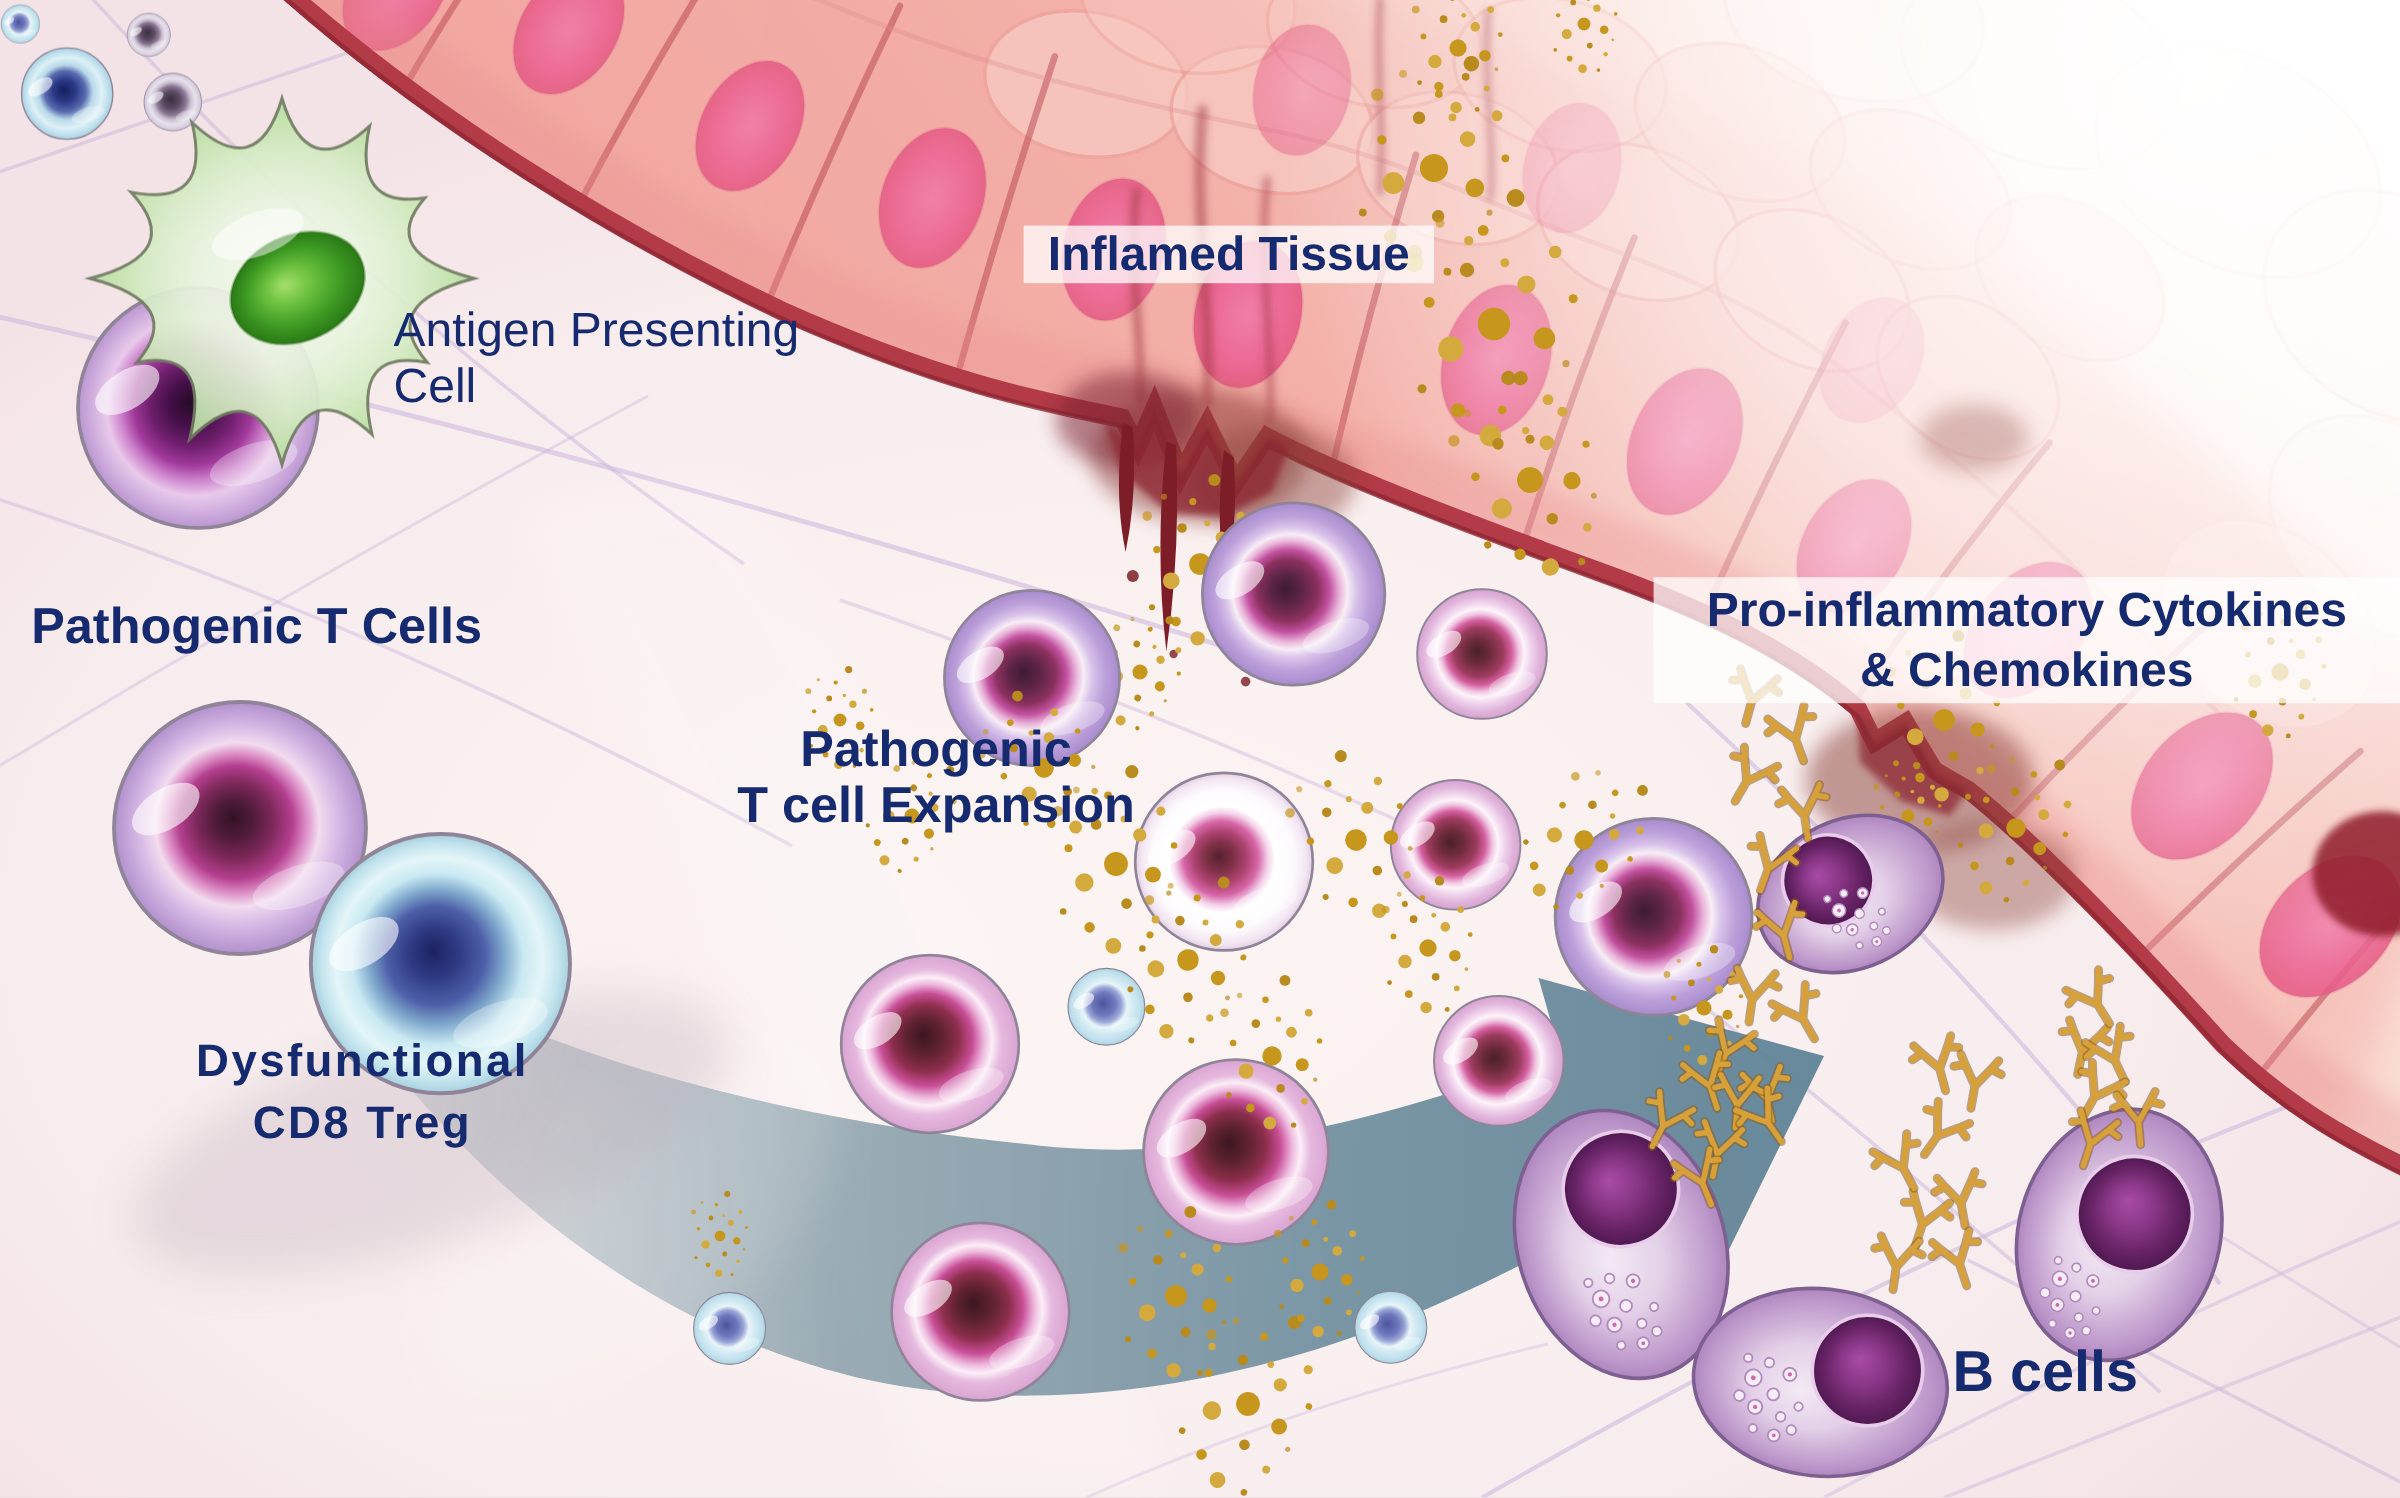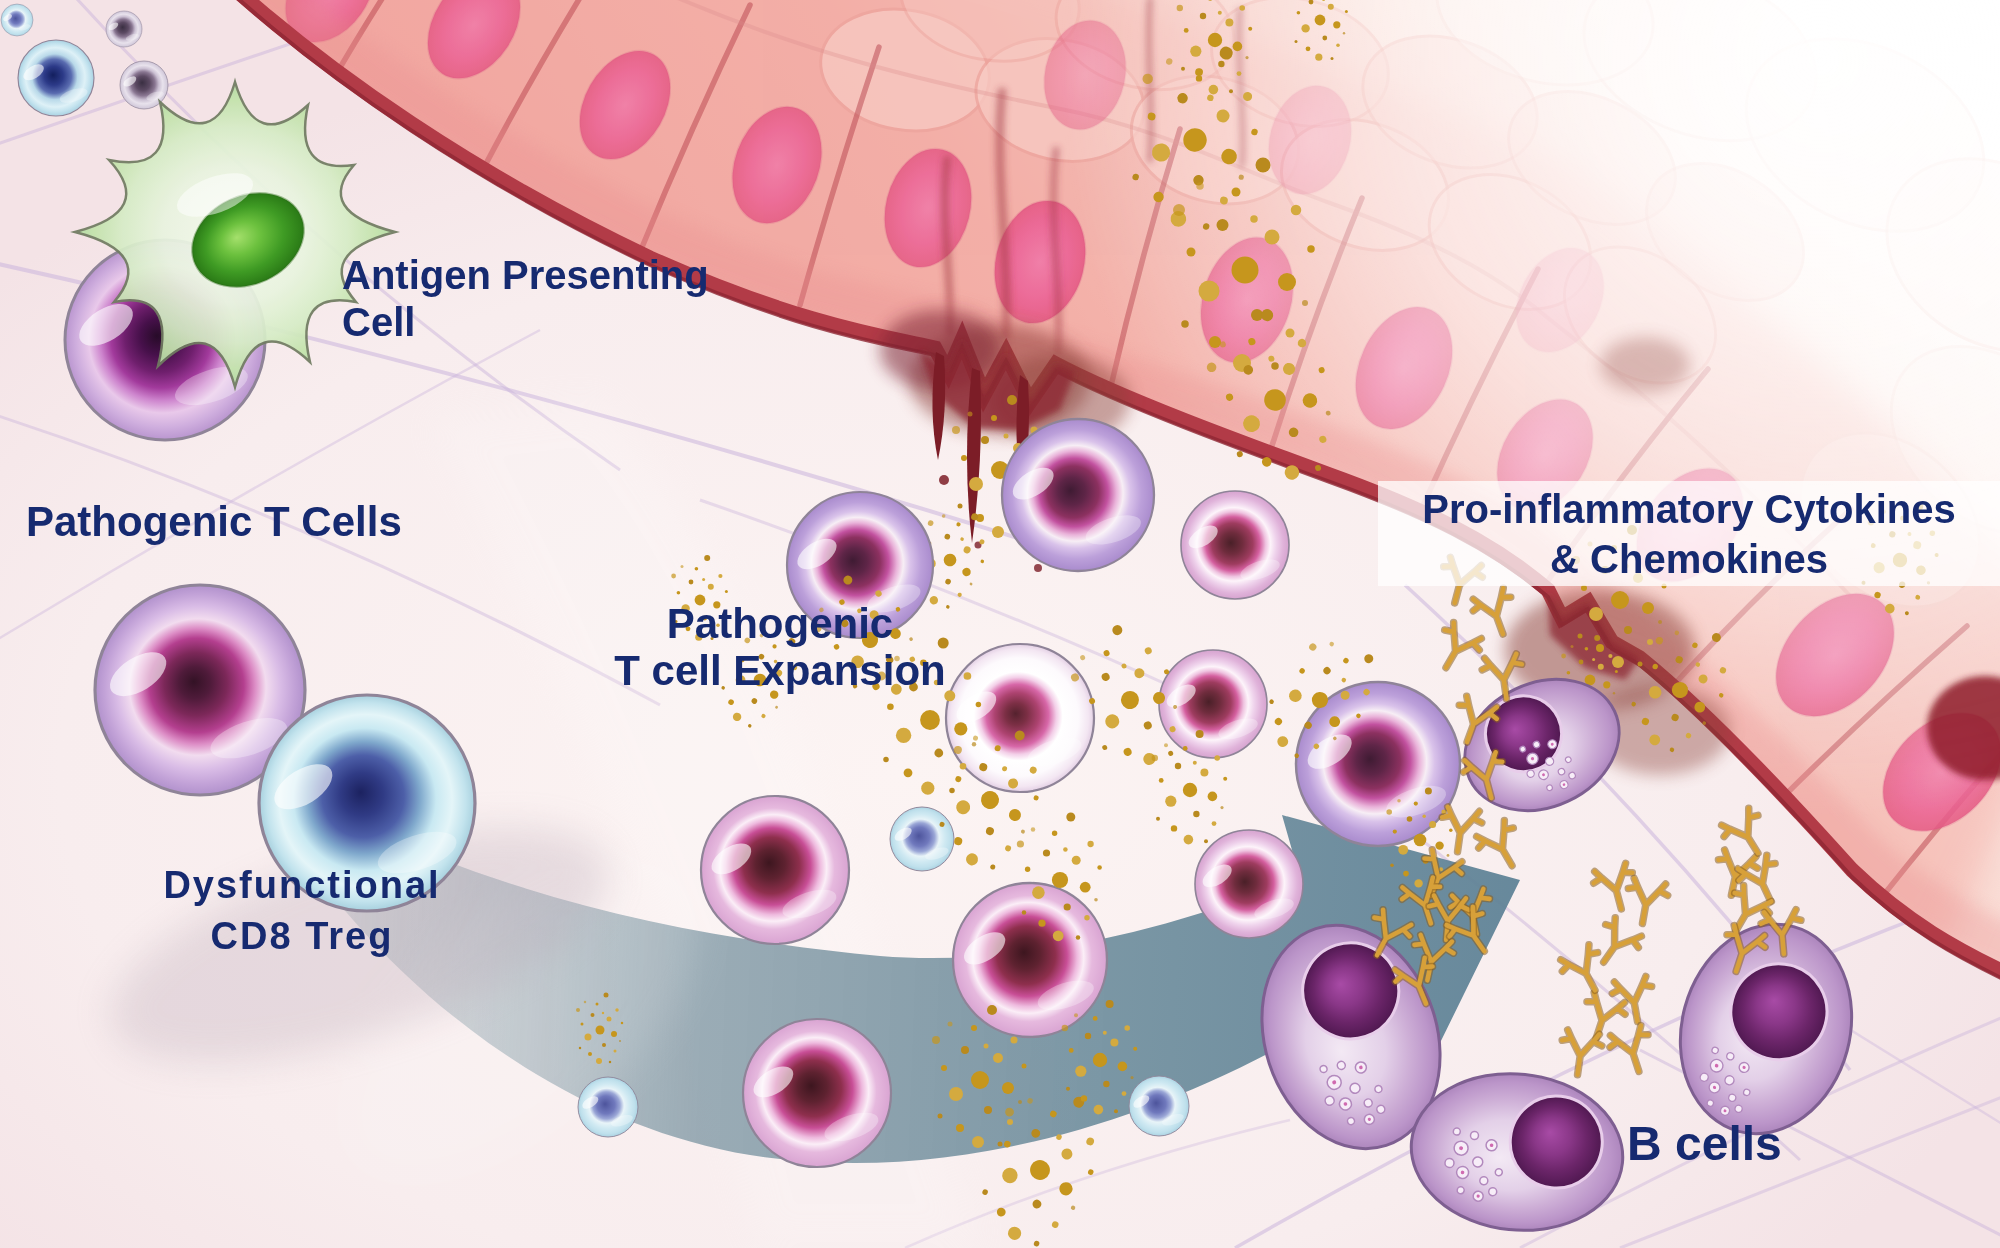--- a/index.html
+++ b/index.html
@@ -4,21 +4,21 @@
 <style>
   html,body{margin:0;padding:0;background:#e8dadc;}
   .stage{position:relative;width:2000px;height:1248px;overflow:hidden;
          font-family:"Liberation Sans",sans-serif;background:#f6e9ea;}
   .stage svg{position:absolute;left:0;top:0;}
   .lbl{position:absolute;color:#162a70;font-weight:700;white-space:nowrap;}
   .band{position:absolute;background:rgba(255,255,255,.75);display:flex;
         flex-direction:column;align-items:center;justify-content:center;}
   .center-x{transform:translateX(-50%);text-align:center;}
   #lbl-inflamed{left:853px;top:188px;width:342px;height:48px;font-size:40px;line-height:48px;text-align:center;}
-  #lbl-apc{left:342px;top:252px;font-size:40px;line-height:47px;font-weight:700;}
+  #lbl-apc{left:328px;top:252px;font-size:40px;line-height:47px;font-weight:400;}
   #lbl-ptc{left:26px;top:498px;font-size:42px;text-align:center;}
   #lbl-treg{left:302px;top:860px;font-size:38px;line-height:51px;letter-spacing:2px;}
   #lbl-exp{left:780px;top:600px;font-size:42px;line-height:47px;}
   #lbl-cyto{left:1378px;top:481px;width:622px;height:105px;font-size:40px;line-height:50px;}
   #lbl-bcells{left:1627px;top:1116px;font-size:48px;}
 </style>
 </head>
 <body>
 
 <div class="stage">
@@ -500,20 +500,23 @@
         <use href="#ab" transform="translate(1629,1041) rotate(-18)"></use>
   <use href="#ab" transform="translate(1738,864) rotate(12)"></use>
         <use href="#ab" transform="translate(1757,872) rotate(-25)"></use>
   <use href="#ab" transform="translate(1752,903) rotate(30)"></use>
         <use href="#ab" transform="translate(1781,922) rotate(-5)"></use>
   <use href="#ab" transform="translate(1746,941) rotate(18)"></use>
         <use href="#ab" transform="translate(1741,826) rotate(-32)"></use>
 </g>
 </svg>
 
+<div class="band" id="lbl-inflamed">
+  <span class="lbl" style="position:static">Inflamed Tissue</span>
+</div>
 
 <div class="lbl" id="lbl-apc">
   <div>Antigen Presenting</div>
   <div>Cell</div>
 </div>
 
 <div class="lbl" id="lbl-ptc">Pathogenic T Cells</div>
 
 <div class="lbl center-x" id="lbl-treg">
   <div>Dysfunctional</div>

